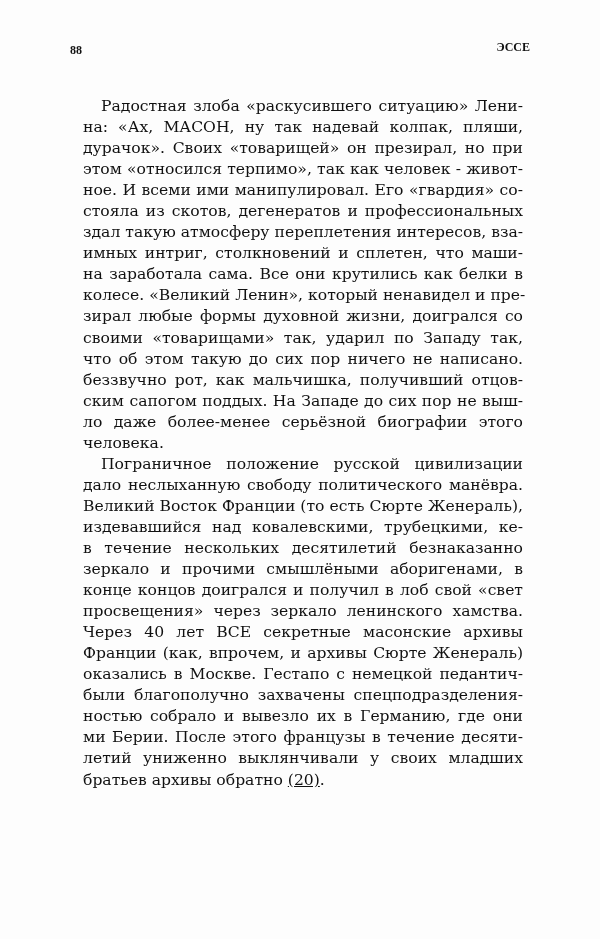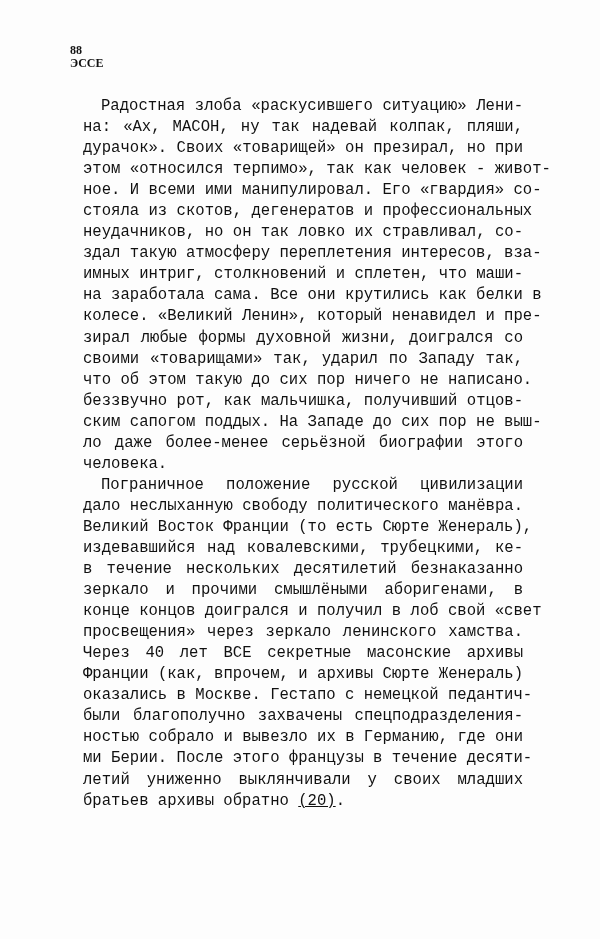--- a/index.html
+++ b/index.html
@@ -1,24 +1,24 @@
 <!DOCTYPE html>
 <html><head>
   <meta charset="utf-8">
   <style>
     html, body { margin: 0; padding: 0; background: #fdfdfd; }
     body { width: 600px; height: 939px; position: relative; overflow: hidden;
            font-family: "DejaVu Serif", "Liberation Serif", serif; color: #111; }
     .header { position: absolute; top: 40px; left: 70px; width: 460px; height: 20px;
               font-family: "Liberation Serif", serif; font-weight: bold; font-size: 12px; }
     .page-num { position: absolute; left: 0; top: 3px; }
-    .running-title { position: absolute; left: 0; right: 0; top: 16px; text-align: left; }
+    .running-title { position: absolute; left: 0; right: 0; top: 0; text-align: right; }
     .body-text { position: absolute; top: 96px; left: 83px; width: 440px; }
     .line { display: block; height: 21.05px; line-height: 21px; font-size: 15.6px;
-            white-space: nowrap; text-align: justify; text-align-last: justify; font-family: Liberation Mono, monospace; }
+            white-space: nowrap; text-align: justify; text-align-last: justify; }
     .line.last { text-align-last: left; }
     .line.indent { padding-left: 18px; }
     .ref { text-decoration: underline; }
   </style>
 </head>
 <body>
 
 <div class="header">
   <span class="page-num">88</span>
   <span class="running-title">ЭССЕ</span>
@@ -26,21 +26,20 @@
 
 <div class="body-text">
 
   <div>
     <span class="line indent">Радостная злоба «раскусившего ситуацию» Лени-</span>
     <span class="line">на: «Ах, МАСОН, ну так надевай колпак, пляши,</span>
     <span class="line">дурачок». Своих «товарищей» он презирал, но при</span>
     <span class="line">этом «относился терпимо», так как человек - живот-</span>
     <span class="line">ное. И всеми ими манипулировал. Его «гвардия» со-</span>
     <span class="line">стояла из скотов, дегенератов и профессиональных</span>
-    <span class="line">неудачников, но он так ловко их стравливал, со-</span>
     <span class="line">здал такую атмосферу переплетения интересов, вза-</span>
     <span class="line">имных интриг, столкновений и сплетен, что маши-</span>
     <span class="line">на заработала сама. Все они крутились как белки в</span>
     <span class="line">колесе. «Великий Ленин», который ненавидел и пре-</span>
     <span class="line">зирал любые формы духовной жизни, доигрался со</span>
     <span class="line">своими «товарищами» так, ударил по Западу так,</span>
     <span class="line">что об этом такую до сих пор ничего не написано.</span>
     <span class="line">беззвучно рот, как мальчишка, получивший отцов-</span>
     <span class="line">ским сапогом поддых. На Западе до сих пор не выш-</span>
     <span class="line">ло даже более-менее серьёзной биографии этого</span>

